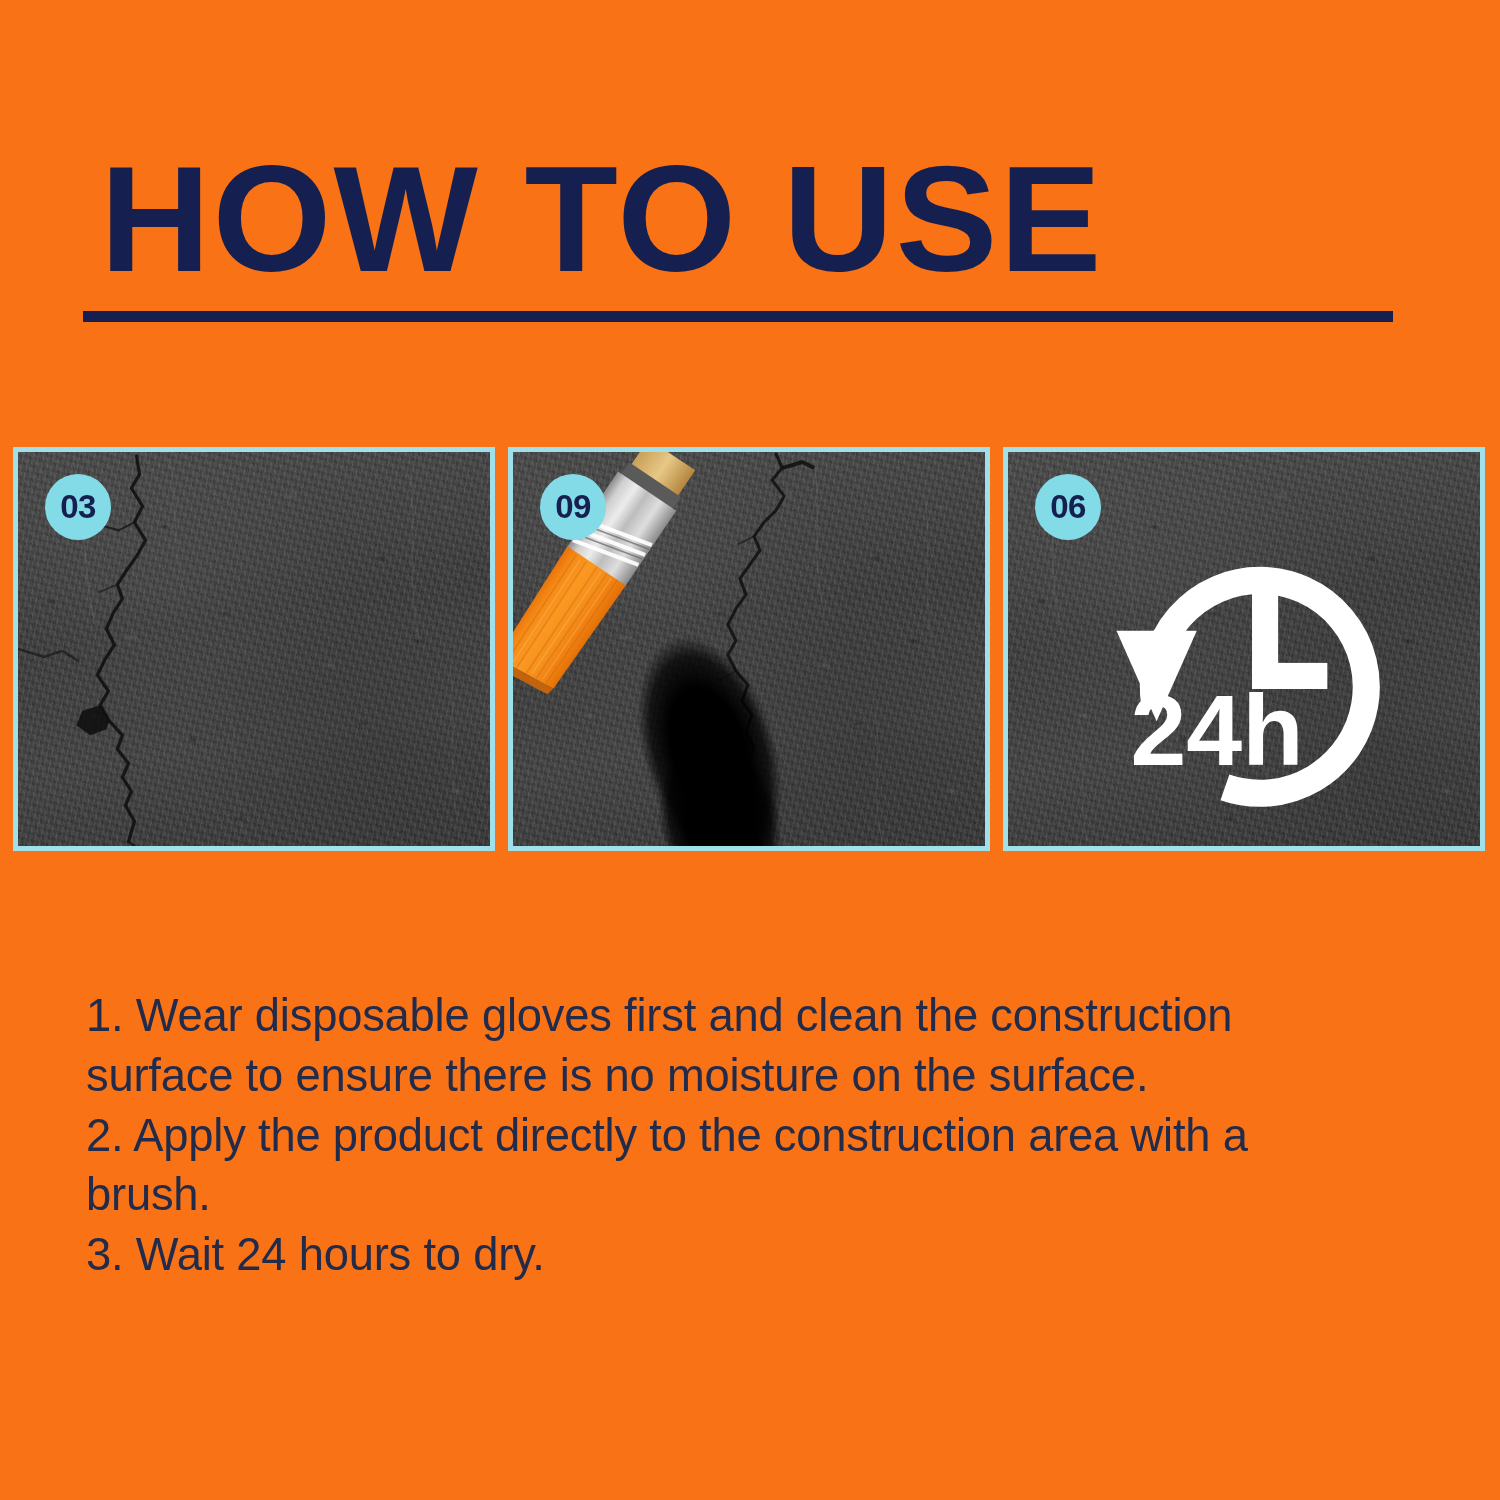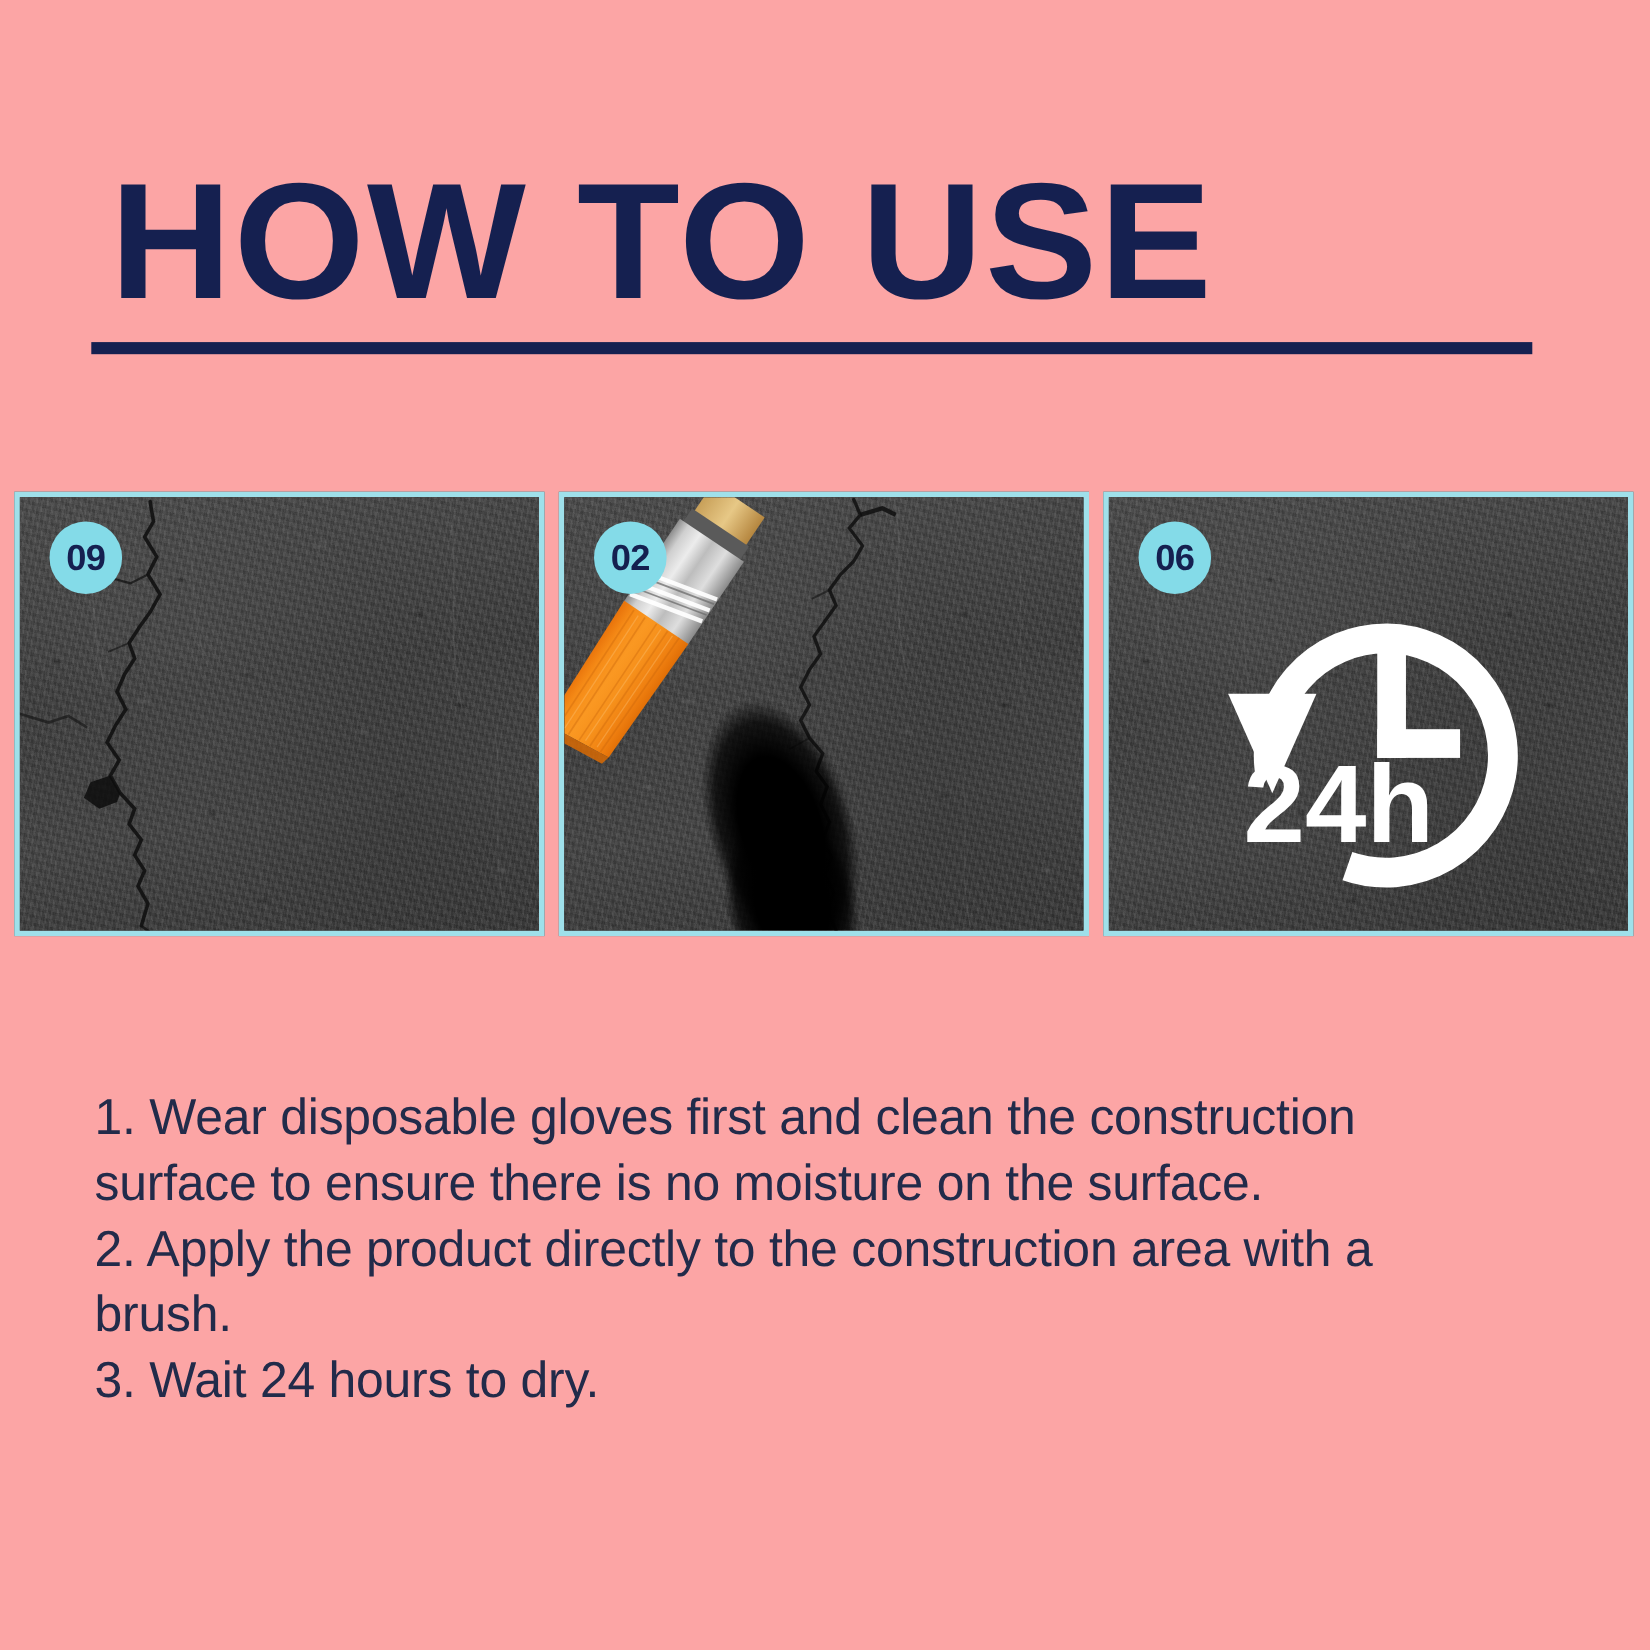--- a/index.html
+++ b/index.html
@@ -10,21 +10,21 @@
     height: 1500px;
     background: #ffffff;
     font-family: "Liberation Sans", sans-serif;
     overflow: hidden;
   }
 
   .page {
     position: relative;
     width: 1500px;
     height: 1500px;
-    background: #fca5a5;
+    background: #f97316;
   }
 
   
   .title-block {
     position: absolute;
     left: 100px;
     top: 146px;
     width: 1300px;
   }
 
@@ -203,21 +203,21 @@
         <path d="M116 70 L100 78 L86 74" stroke="#131313" stroke-opacity=".75" stroke-width="2" fill="none"></path>
         <path d="M99 132 L80 140" stroke="#131313" stroke-opacity=".6" stroke-width="1.6" fill="none"></path>
 
         <path d="M82 252 L64 258 L58 272 L72 282 L88 276 L91 268 Z" fill="#0d0d0d" fill-opacity=".85"></path>
 
         <path d="M0 196 L26 204 L44 198 L60 208" stroke="#1a1a1a" stroke-opacity=".7" stroke-width="2.4" fill="none" stroke-linecap="round"></path>
 
         <path d="M110 388 L118 394" stroke="#111" stroke-opacity=".8" stroke-width="2.4" fill="none"></path>
       </svg>
 
-      <div class="step-badge">09</div>
+      <div class="step-badge">03</div>
     </div>
 
     <div class="panel">
       <div class="stone"></div>
 
       <svg class="scratches" viewBox="0 0 470 394" preserveAspectRatio="none">
         <path d="M300 8 C308 56 296 110 310 160" stroke="#ffffff" stroke-opacity=".12" stroke-width="1.5" fill="none"></path>
         <path d="M410 40 C418 90 406 150 420 206" stroke="#ffffff" stroke-opacity=".10" stroke-width="1.3" fill="none"></path>
         <path d="M360 250 C368 296 356 344 368 390" stroke="#ffffff" stroke-opacity=".10" stroke-width="1.2" fill="none"></path>
       </svg>
@@ -298,21 +298,21 @@
           <g stroke="#ffd08a" stroke-opacity=".30" stroke-width="1.2">
             <line x1="76" y1="122" x2="78" y2="244"></line>
             <line x1="100" y1="121" x2="100" y2="243"></line>
             <line x1="112" y1="120" x2="112" y2="242"></line>
           </g>
 
           <path d="M62 250 L126 244 L124 252 L64 258 Z" fill="#d86a04" fill-opacity=".85"></path>
         </g>
       </svg>
 
-      <div class="step-badge">02</div>
+      <div class="step-badge">09</div>
     </div>
 
     <div class="panel">
       <div class="stone"></div>
 
       <svg class="scratches" viewBox="0 0 470 394" preserveAspectRatio="none">
         <path d="M40 14 C50 62 38 118 52 172" stroke="#ffffff" stroke-opacity=".12" stroke-width="1.5" fill="none"></path>
         <path d="M120 30 C128 80 116 136 130 188" stroke="#ffffff" stroke-opacity=".09" stroke-width="1.2" fill="none"></path>
         <path d="M330 230 C340 276 328 330 342 384" stroke="#ffffff" stroke-opacity=".10" stroke-width="1.3" fill="none"></path>
         <path d="M70 260 C80 304 68 348 80 390" stroke="#ffffff" stroke-opacity=".09" stroke-width="1.2" fill="none"></path>

